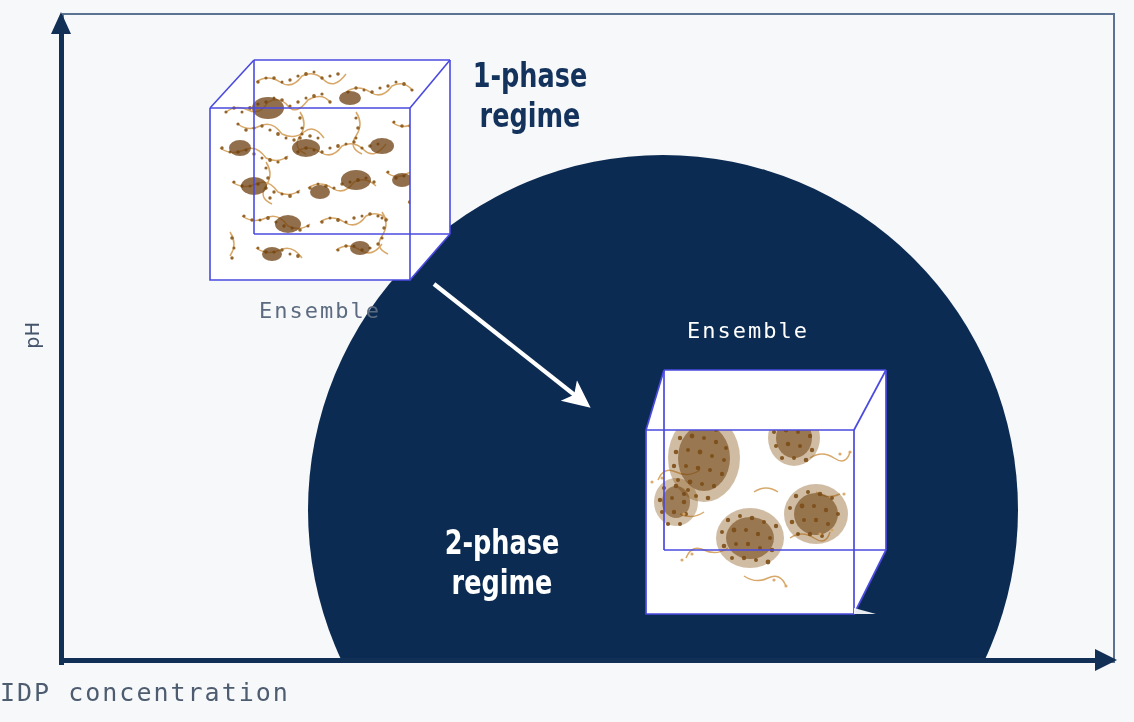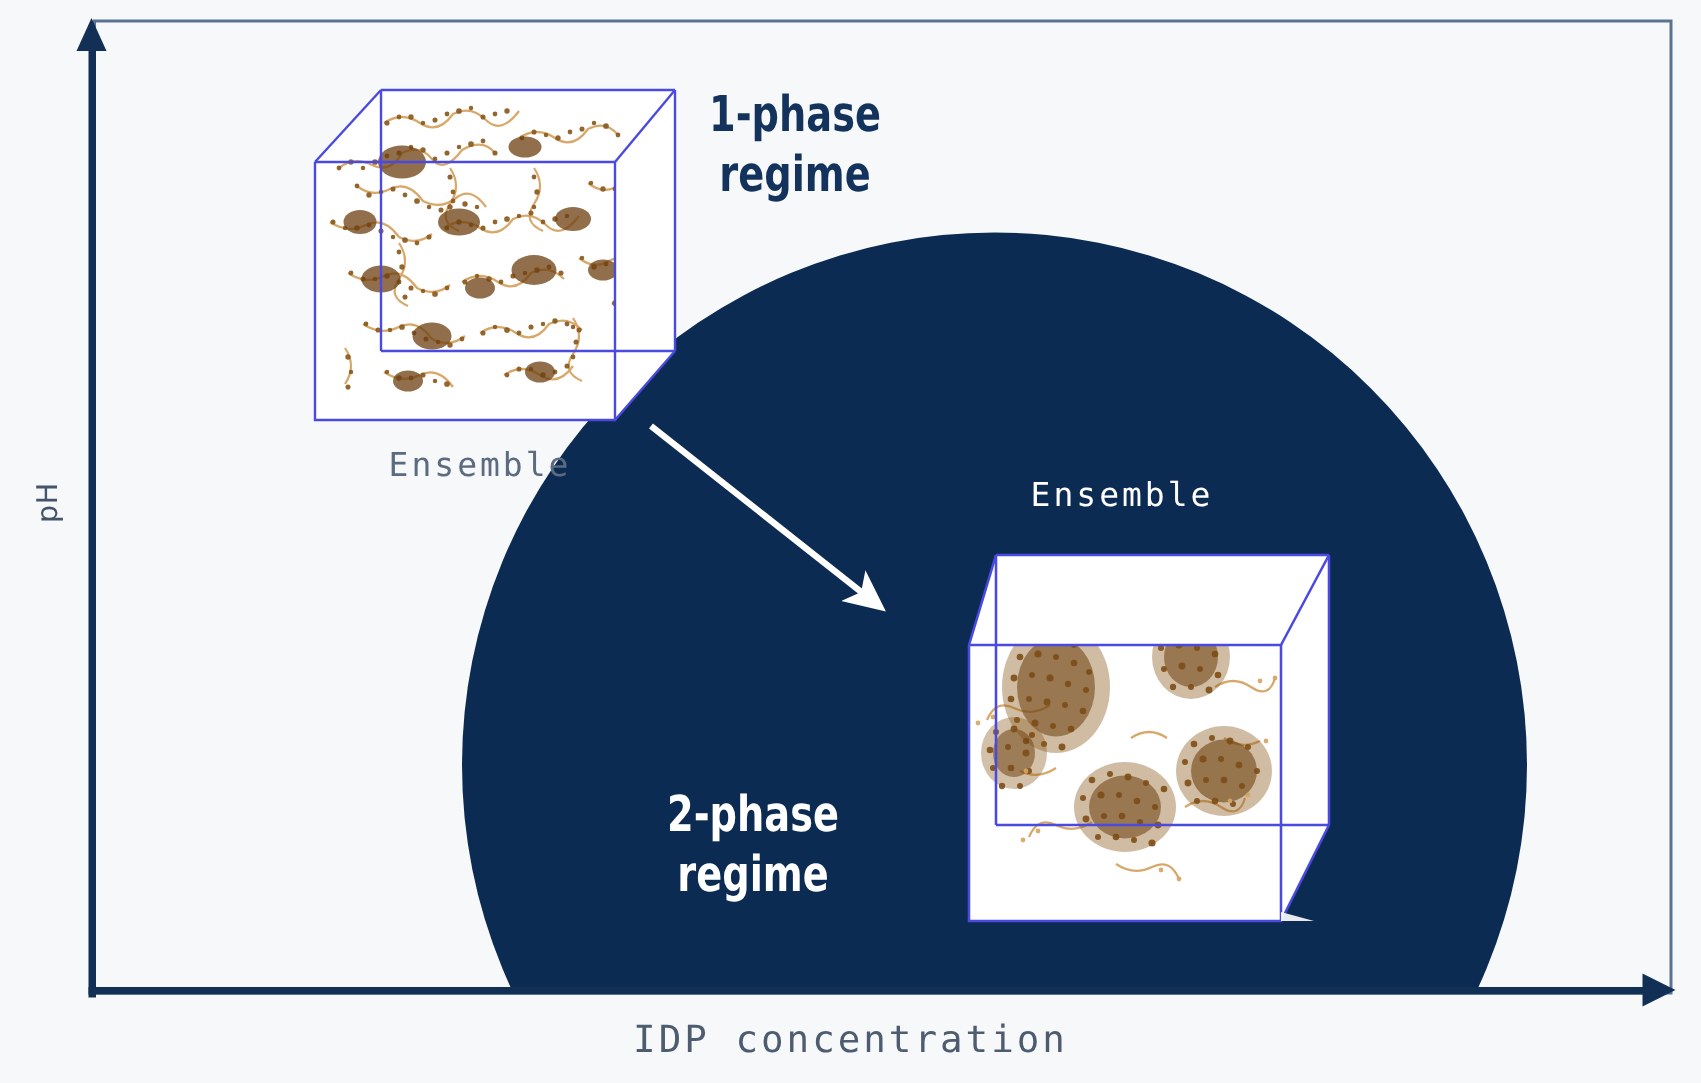--- a/index.html
+++ b/index.html
@@ -83,21 +83,20 @@
     font-family: "DejaVu Sans", sans-serif;
     font-size: 19px;
     color: #44546b;
     letter-spacing: 0.5px;
   }
   .axis-label-x {
     position: absolute;
     left: 0;
     top: 678px;
     width: 1134px;
-    text-align: center;
     font-family: "DejaVu Sans Mono", "Liberation Mono", monospace;
     font-size: 25px;
     color: #4e5c70;
     letter-spacing: 2px;
   }
 
   
   .phase-region {
     position: absolute;
     left: 308px;

